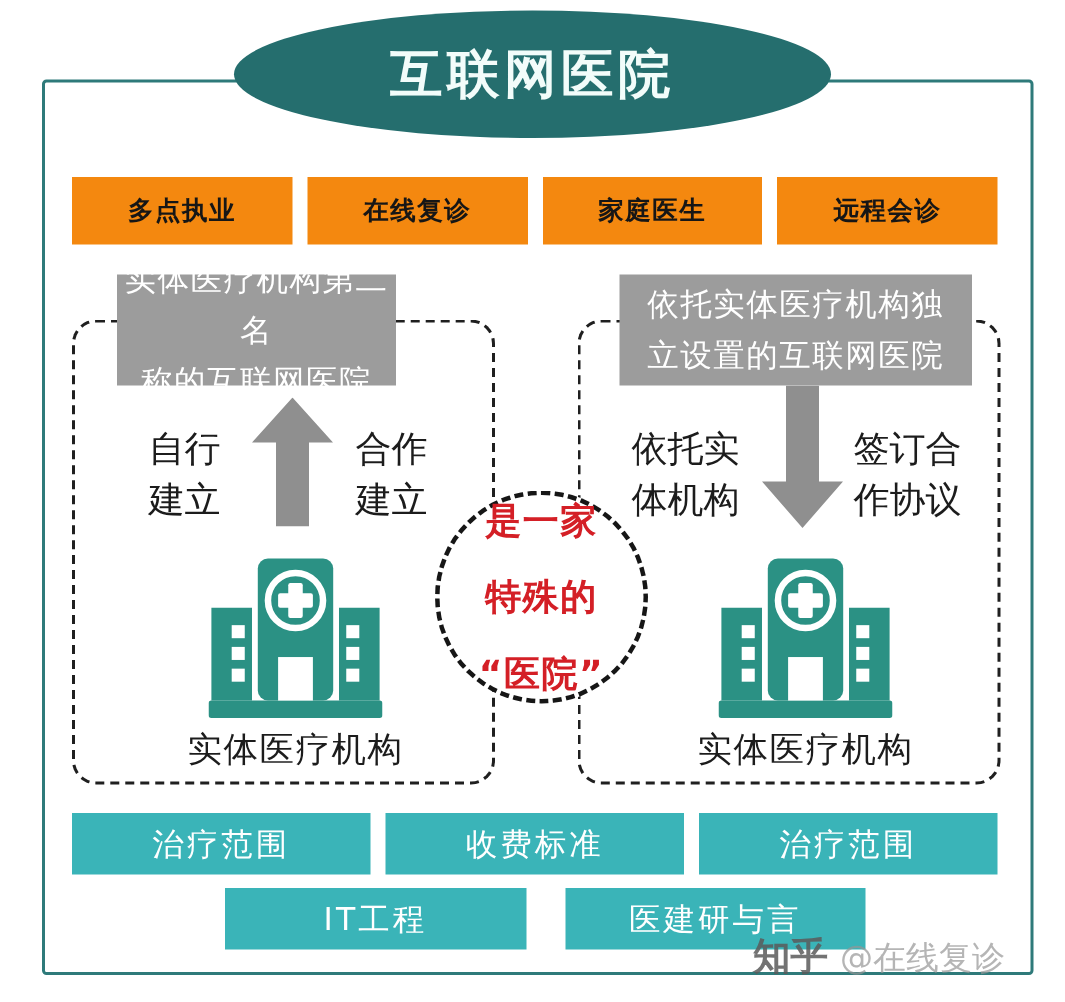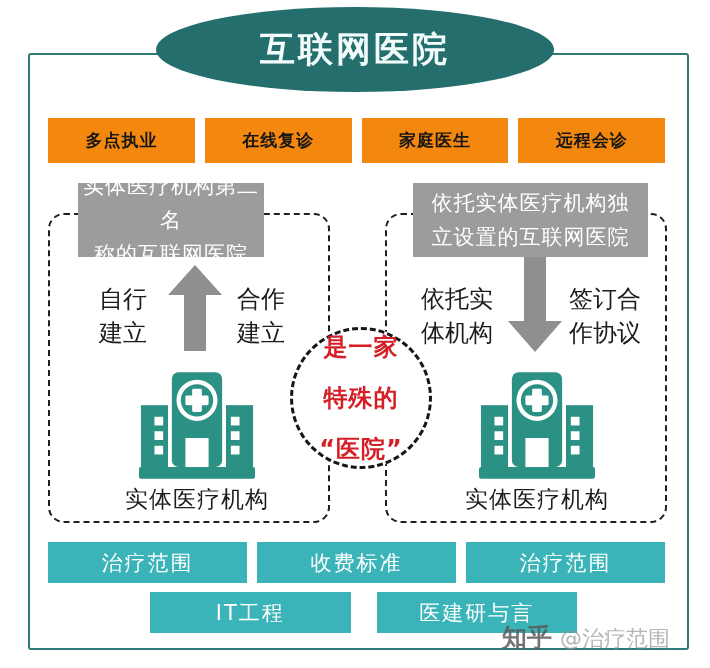--- a/index.html
+++ b/index.html
@@ -272,16 +272,16 @@
     <div class="foundation-seg">收费标准</div>
     <div class="foundation-seg">治疗范围</div>
   </div>
   <div class="foundation-row2">
     <div class="foundation-seg">IT工程</div>
     <div class="foundation-seg">医建研与言</div>
   </div>
 
   <div class="watermark">
     <span class="brand">知乎</span>
-    <span class="author">@治疗范围</span>
+    <span class="author">@在线复诊</span>
   </div>
 
 </div>
 
 </body></html>

